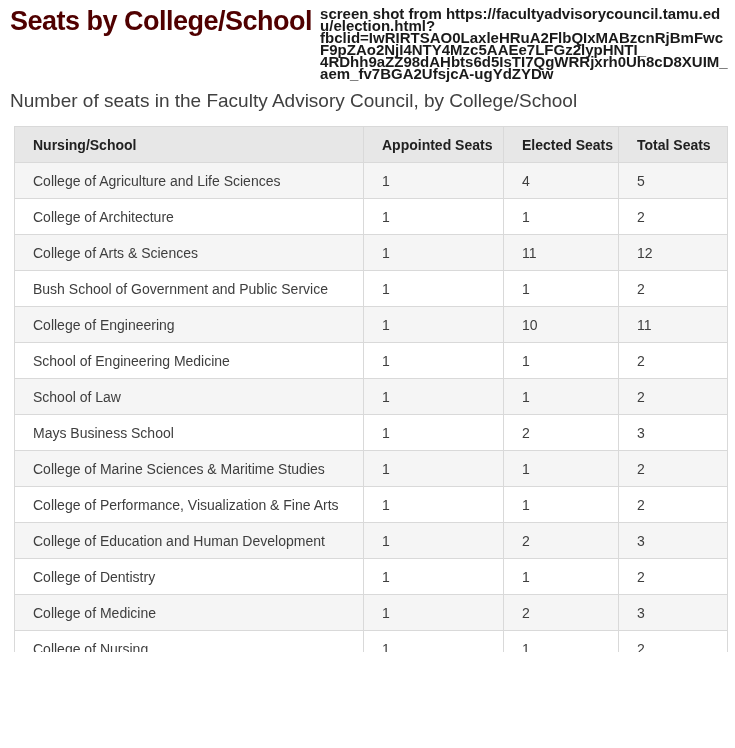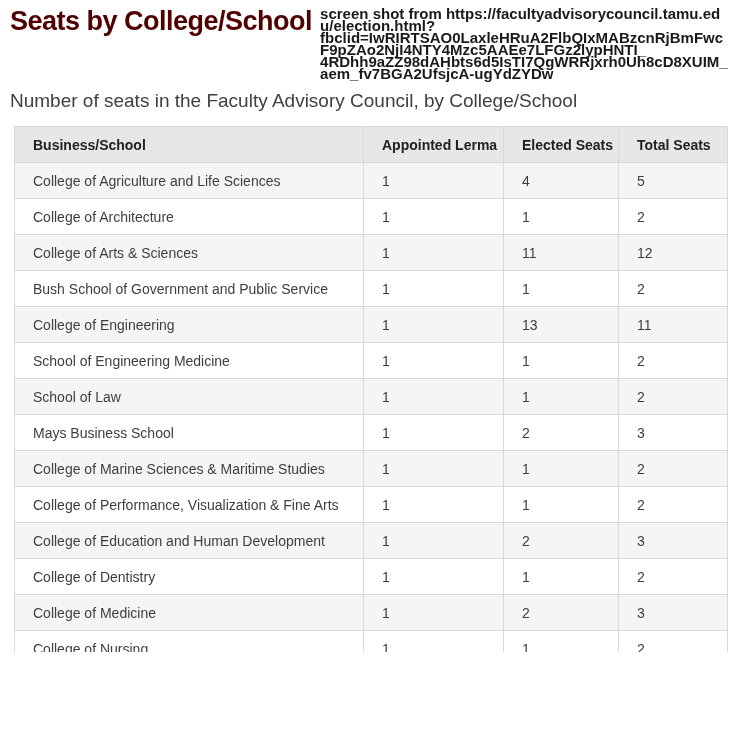--- a/index.html
+++ b/index.html
@@ -92,22 +92,22 @@
 
   <table class="seats">
     <colgroup>
       <col class="c-college">
       <col class="c-appointed">
       <col class="c-elected">
       <col class="c-total">
     </colgroup>
     <thead>
       <tr>
-        <th>Business/School</th>
-        <th>Appointed Lerma</th>
+        <th>Nursing/School</th>
+        <th>Appointed Seats</th>
         <th>Elected Seats</th>
         <th>Total Seats</th>
       </tr>
     </thead>
     <tbody>
         <tr>
       <td>College of Agriculture and Life Sciences</td>
       <td>1</td>
       <td>4</td>
       <td>5</td>
@@ -126,21 +126,21 @@
     </tr>
         <tr>
       <td>Bush School of Government and Public Service</td>
       <td>1</td>
       <td>1</td>
       <td>2</td>
     </tr>
         <tr>
       <td>College of Engineering</td>
       <td>1</td>
-      <td>13</td>
+      <td>10</td>
       <td>11</td>
     </tr>
         <tr>
       <td>School of Engineering Medicine</td>
       <td>1</td>
       <td>1</td>
       <td>2</td>
     </tr>
         <tr>
       <td>School of Law</td>

